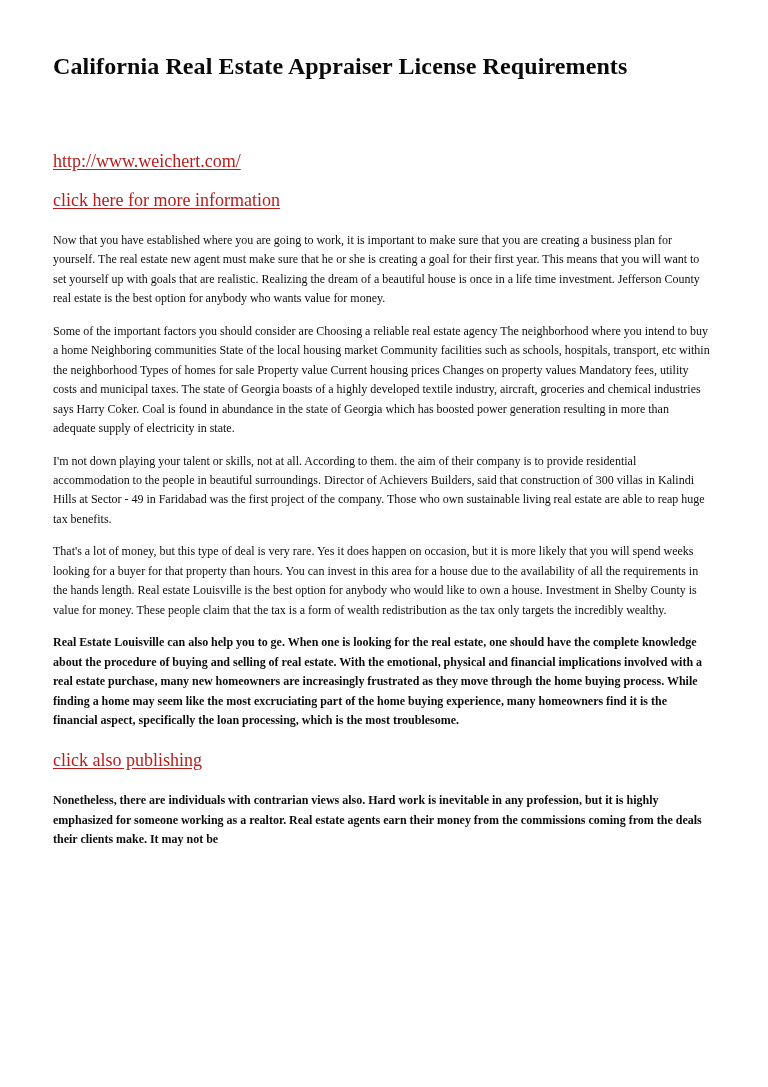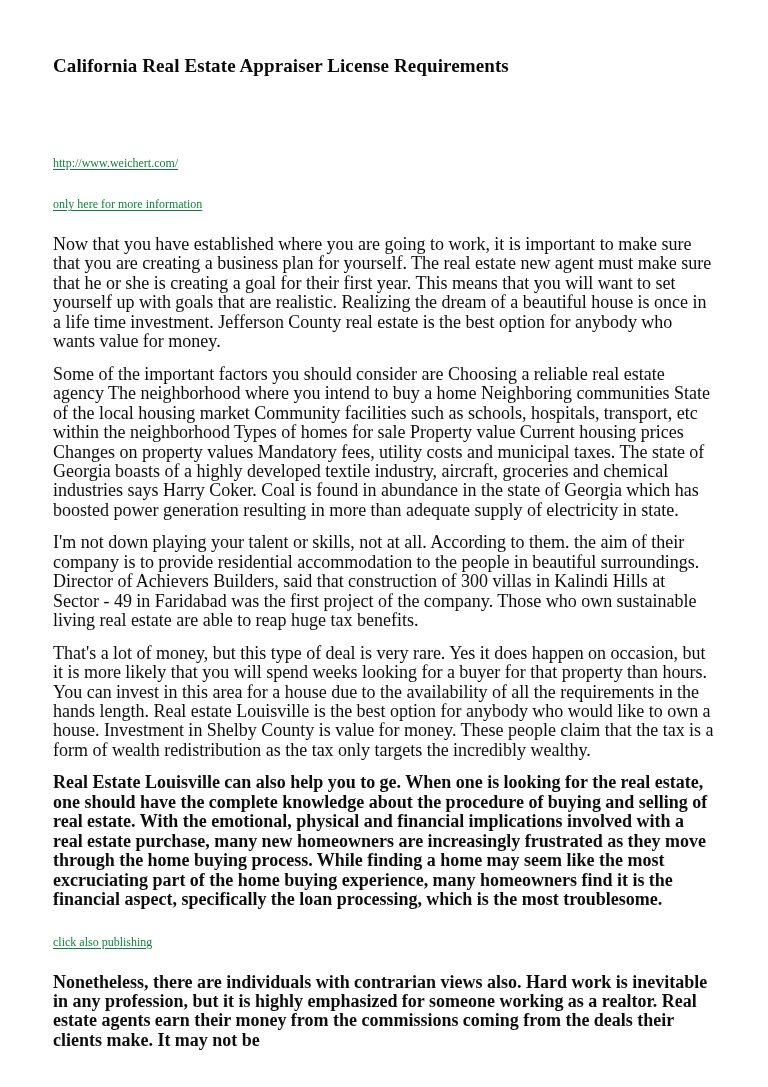--- a/index.html
+++ b/index.html
@@ -23,55 +23,55 @@
     box-sizing: border-box;
   }
   .content {
     position: absolute;
     left: 53px;
     top: 54px;
     width: 661px;
   }
   .doc-title {
     font-family: "Liberation Serif", "DejaVu Serif", serif;
-    font-size: 19px;
+    font-size: 24px;
     font-weight: bold;
     line-height: 24px;
     letter-spacing: 0.1px;
     margin: 0 0 0 0;
     color: #0a0a0a;
     white-space: nowrap;
   }
   .spacer-after-title {
     height: 74px;
   }
   .link-line {
     margin: 0 0 0 0;
     line-height: 19px;
   }
   a.doc-link {
     font-family: "Liberation Serif", "DejaVu Serif", serif;
-    font-size: 12px;
-    color: #15803d;
+    font-size: 18px;
+    color: #b91c1c;
     text-decoration: underline;
     text-underline-offset: 1.5px;
     line-height: 19px;
   }
   .gap-link-to-link {
     height: 20px;
   }
   .gap-link-to-para {
     height: 21px;
   }
   .gap-para-to-link {
     height: 21px;
   }
   p.body-para {
     font-family: "Liberation Serif", "DejaVu Serif", serif;
-    font-size: 18px;
+    font-size: 12px;
     line-height: 19.45px;
     color: #0d0d0d;
     margin: 0 0 13px 0;
     text-align: left;
     word-spacing: -0.05px;
   }
   p.body-para.last {
     margin-bottom: 0;
     font-weight: bold;
   }
@@ -86,21 +86,21 @@
 
     <div class="spacer-after-title"></div>
 
     <div class="link-line">
       <a class="doc-link" href="#">http://www.weichert.com/</a>
     </div>
 
     <div class="gap-link-to-link"></div>
 
     <div class="link-line">
-      <a class="doc-link" href="#">only here for more information</a>
+      <a class="doc-link" href="#">click here for more information</a>
     </div>
 
     <div class="gap-link-to-para"></div>
 
     <p class="body-para">Now that you have established where you are going to work, it is important to make sure that you are creating a business plan for yourself. The real estate new agent must make sure that he or she is creating a goal for their first year. This means that you will want to set yourself up with goals that are realistic. Realizing the dream of a beautiful house is once in a life time investment. Jefferson County real estate is the best option for anybody who wants value for money.</p>
     <p class="body-para">Some of the important factors you should consider are Choosing a reliable real estate agency The neighborhood where you intend to buy a home Neighboring communities State of the local housing market Community facilities such as schools, hospitals, transport, etc within the neighborhood Types of homes for sale Property value Current housing prices Changes on property values Mandatory fees, utility costs and municipal taxes. The state of Georgia boasts of a highly developed textile industry, aircraft, groceries and chemical industries says Harry Coker. Coal is found in abundance in the state of Georgia which has boosted power generation resulting in more than adequate supply of electricity in state.</p>
     <p class="body-para">I'm not down playing your talent or skills, not at all. According to them. the aim of their company is to provide residential accommodation to the people in beautiful surroundings. Director of Achievers Builders, said that construction of 300 villas in Kalindi Hills at Sector - 49 in Faridabad was the first project of the company. Those who own sustainable living real estate are able to reap huge tax benefits.</p>
     <p class="body-para">That's a lot of money, but this type of deal is very rare. Yes it does happen on occasion, but it is more likely that you will spend weeks looking for a buyer for that property than hours. You can invest in this area for a house due to the availability of all the requirements in the hands length. Real estate Louisville is the best option for anybody who would like to own a house. Investment in Shelby County is value for money. These people claim that the tax is a form of wealth redistribution as the tax only targets the incredibly wealthy.</p>
     <p class="body-para last">Real Estate Louisville can also help you to ge. When one is looking for the real estate, one should have the complete knowledge about the procedure of buying and selling of real estate. With the emotional, physical and financial implications involved with a real estate purchase, many new homeowners are increasingly frustrated as they move through the home buying process. While finding a home may seem like the most excruciating part of the home buying experience, many homeowners find it is the financial aspect, specifically the loan processing, which is the most troublesome.</p>
 

